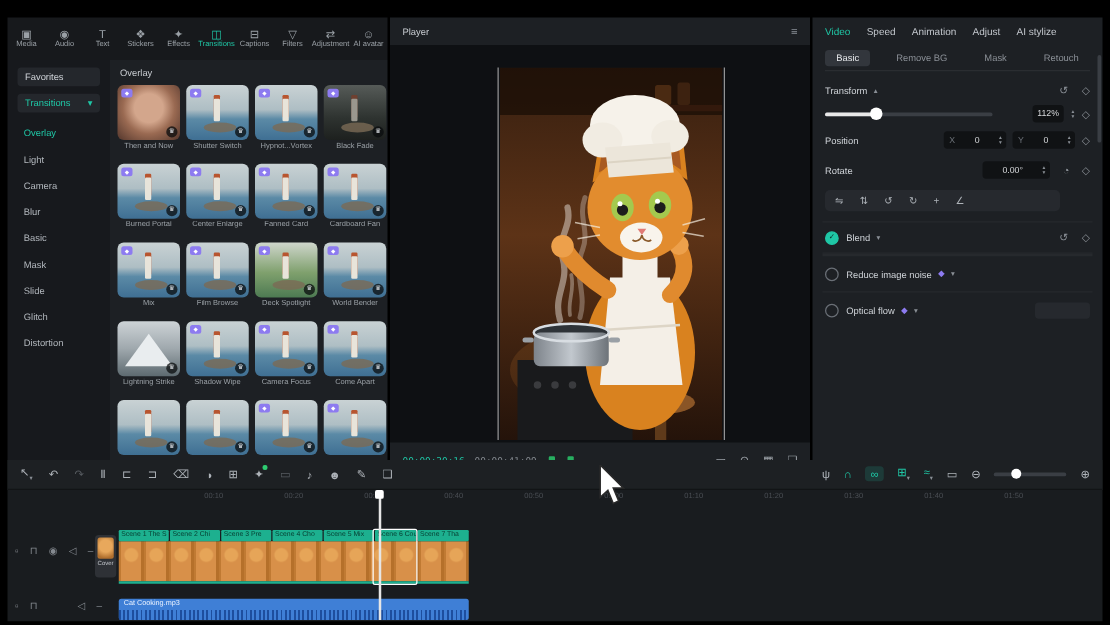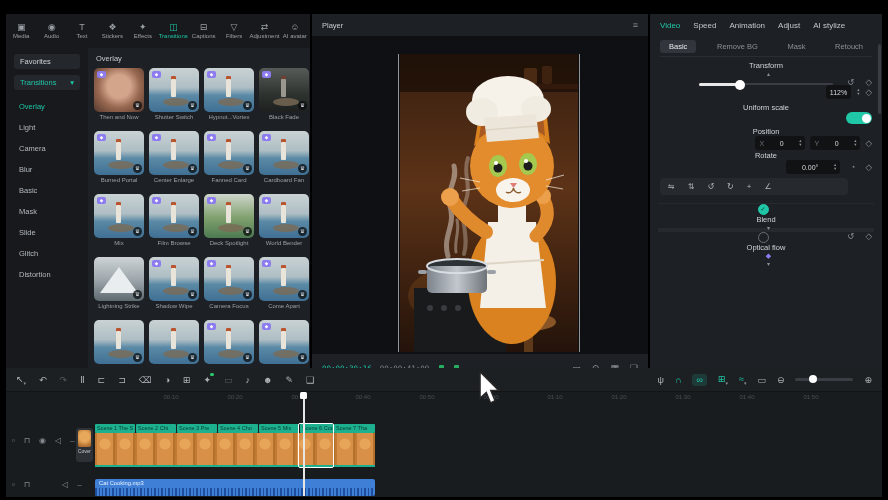--- a/index.html
+++ b/index.html
@@ -57,21 +57,21 @@
   #player-bottom-icons{margin-left:auto;display:flex;gap:11px;color:#9ba0a6;font-size:9px;}
   #player-bottom-icons span{cursor:pointer;}
   
   #inspector{left:650px;top:14px;width:232px;height:354px;background:#1d2024;padding:0 10px;box-sizing:border-box;overflow:hidden;}
   #insp-tabs{display:flex;gap:13px;align-items:center;height:23px;}
   .itab{font-size:8px;color:#c2c6cc;cursor:pointer;}
   .itab.active{color:#1fc7a6;text-align:center;}
   #insp-subtabs{display:flex;justify-content:space-between;align-items:center;height:19px;border-bottom:1px solid #2a2d31;}
   .stab{font-size:7.5px;color:#8b9097;cursor:pointer;padding:2px 9px;border-radius:3px;}
   .stab.active{background:#32363c;color:#e8eaed;}
-  .irow{display:flex;align-items:center;color:#cfd3d8;font-size:7.5px;flex-direction:column;}
+  .irow{display:flex;align-items:center;color:#cfd3d8;font-size:7.5px;}
   .iright{margin-left:auto;display:flex;gap:11px;align-items:center;color:#8a8f96;font-size:8.5px;}
   .valbox{height:14px;background:#101214;border-radius:3px;display:flex;align-items:center;
     padding:0 4px;color:#d8dadd;font-size:7px;gap:4px;}
   .pfx{color:#6a6f76;}
   .stepper{display:flex;flex-direction:column;line-height:4px;font-size:4.5px;color:#8a8f96;cursor:pointer;}
   .slider-track{position:relative;width:134px;height:3px;background:#3a3e44;border-radius:2px;}
   .slider-fill{position:absolute;left:0;top:0;height:3px;width:40px;background:#e8e8e8;border-radius:2px;}
   .slider-knob{position:absolute;left:36px;top:-3.5px;width:10px;height:10px;background:#fff;border-radius:50%;cursor:pointer;}
   .toggle{width:26px;height:12px;background:#1fc7a6;border-radius:7px;position:relative;cursor:pointer;}
   .toggle::after{content:"";position:absolute;right:1.5px;top:1.5px;width:9px;height:9px;background:#fff;border-radius:50%;}
@@ -454,26 +454,20 @@
             <span>112%</span>
           </div>
         <span class="stepper">
             <span>▴</span>
             <span>▾</span>
           </span>
         <span>◇</span>
       </div>
     </div>
 
-    <div class="irow" style="height:22px;margin-top:4px;">
-      <span>Uniform scale</span>
-      <div class="iright">
-          <div class="toggle"></div>
-        </div>
-    </div>
 
     <div class="irow" style="height:22px;margin-top:2px;">
       <span>Position</span>
       <div class="iright" style="gap:5px;">
         <div class="valbox" style="width:42px;">
           <span class="pfx">X</span>
           <span style="flex:1;text-align:center;">0</span>
           <span class="stepper">
               <span>▴</span>
               <span>▾</span>
@@ -521,20 +515,26 @@
       <span>Blend</span>
       <span class="cdown">▾</span>
       <div class="iright">
         <span>↺</span>
         <span>◇</span>
       </div>
     </div>
     <div class="hr"></div>
     <div class="hr"></div>
     <div class="hr"></div>
+    <div class="irow" style="height:28px;">
+      <span class="chk"></span>
+      <span>Reduce image noise</span>
+      <span class="vipdot">◆</span>
+      <span class="cdown">▾</span>
+    </div>
     <div class="hr"></div>
     <div class="irow" style="height:28px;">
       <span class="chk"></span>
       <span>Optical flow</span>
       <span class="vipdot">◆</span>
       <span class="cdown">▾</span>
       <div class="dimpill"></div>
     </div>
     <div id="insp-scroll"></div>
   </div>

